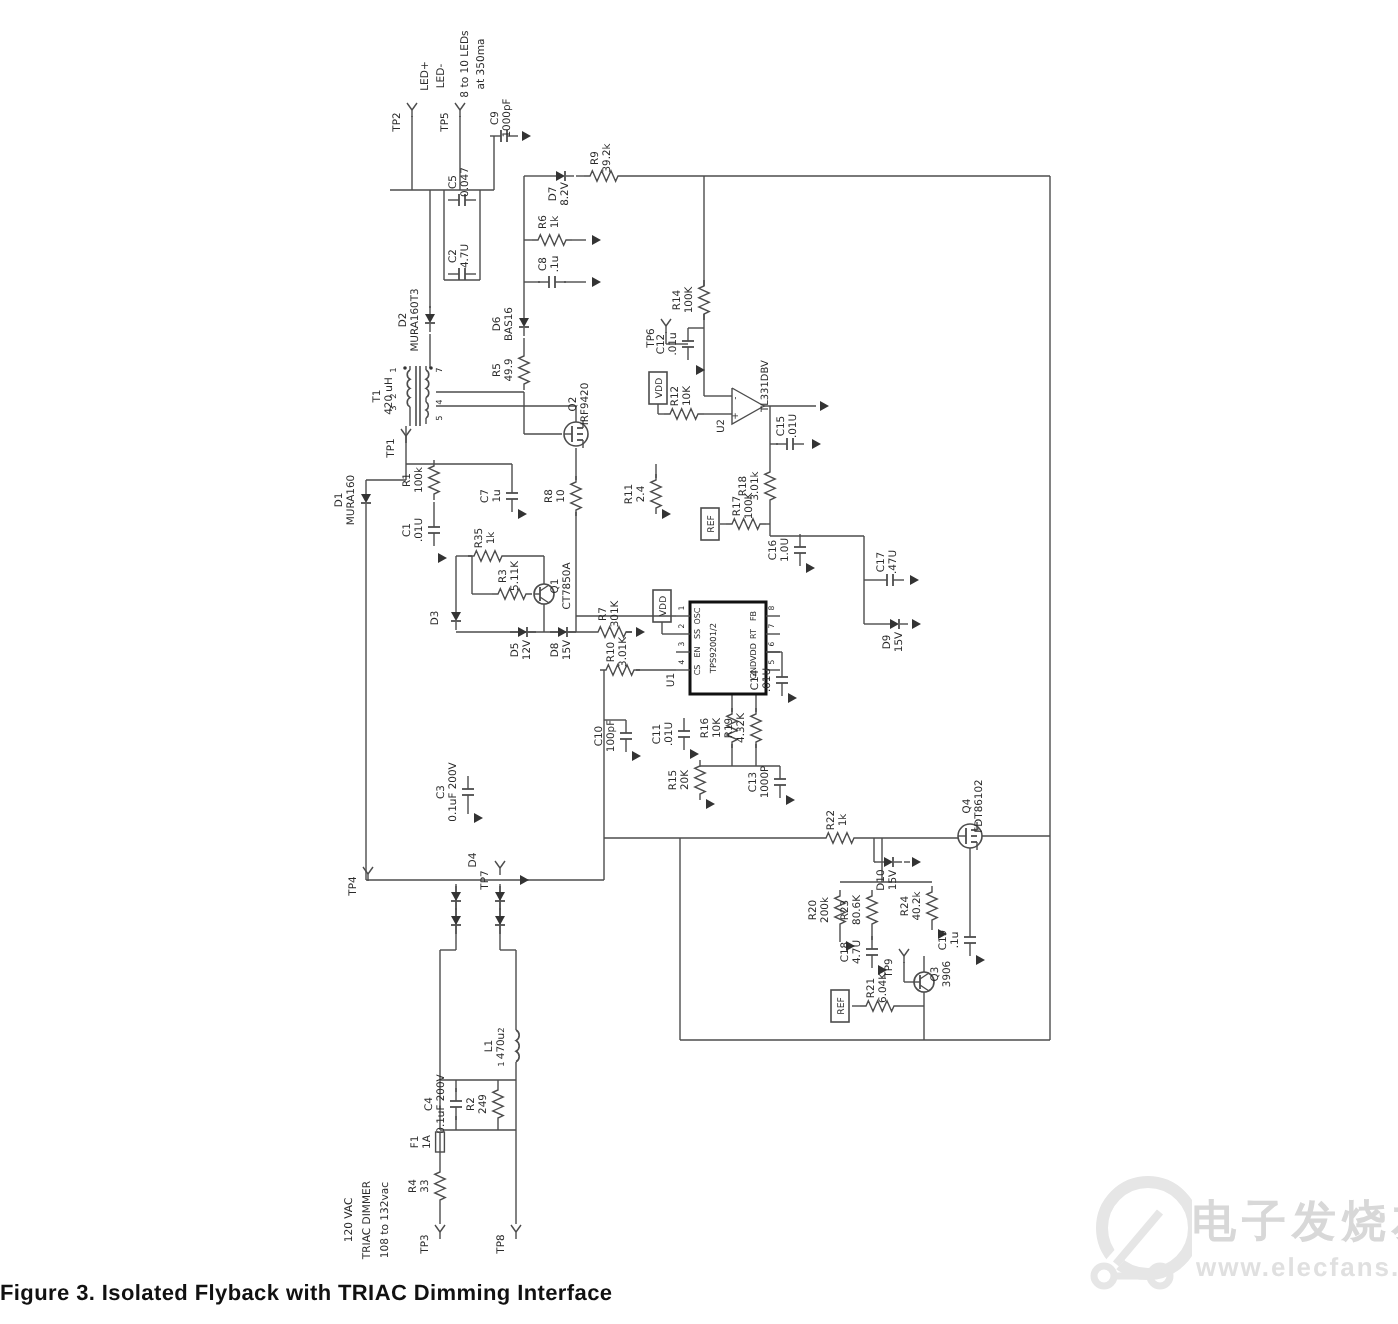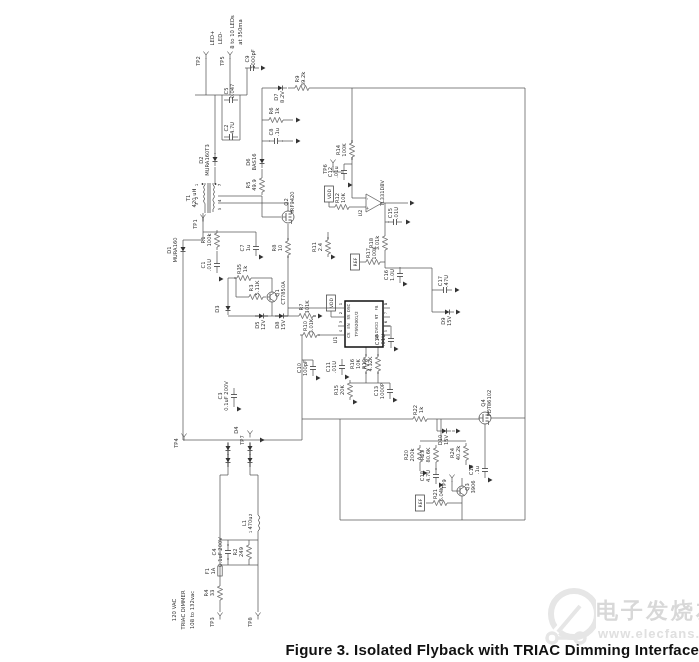--- a/index.html
+++ b/index.html
@@ -1,21 +1,21 @@
 <!DOCTYPE html>
 <html><head>
 <meta charset="utf-8">
 <style>
   html,body{margin:0;padding:0;}
   body{width:699px;height:662px;background:#ffffff;position:relative;overflow:hidden;
        font-family:"Liberation Sans","DejaVu Sans",sans-serif;}
   #stage{position:absolute;left:0;top:0;width:699px;height:662px;}
   #schem{position:absolute;left:0;top:0;}
-  #caption{position:absolute;left:0;right:0;top:641px;text-align:right;
-           font-size:15px;font-weight:bold;color:#111;letter-spacing:.2px;}
+  #caption{position:absolute;left:0;right:0;top:641px;text-align:left;
+           font-size:11px;font-weight:bold;color:#111;letter-spacing:.2px;}
   #watermark{position:absolute;left:540px;top:580px;width:159px;height:80px;}
   #wm-brand{position:absolute;left:56px;top:16px;font-size:22px;font-weight:bold;
             color:#d8d8d8;letter-spacing:3px;white-space:nowrap;}
   #wm-url{position:absolute;left:58px;top:46px;font-size:13px;font-weight:bold;
           color:#e0e0e0;letter-spacing:1px;white-space:nowrap;}
   svg text{font-family:"DejaVu Sans","Liberation Sans",sans-serif;}
 </style>
 </head>
 <body>
 

